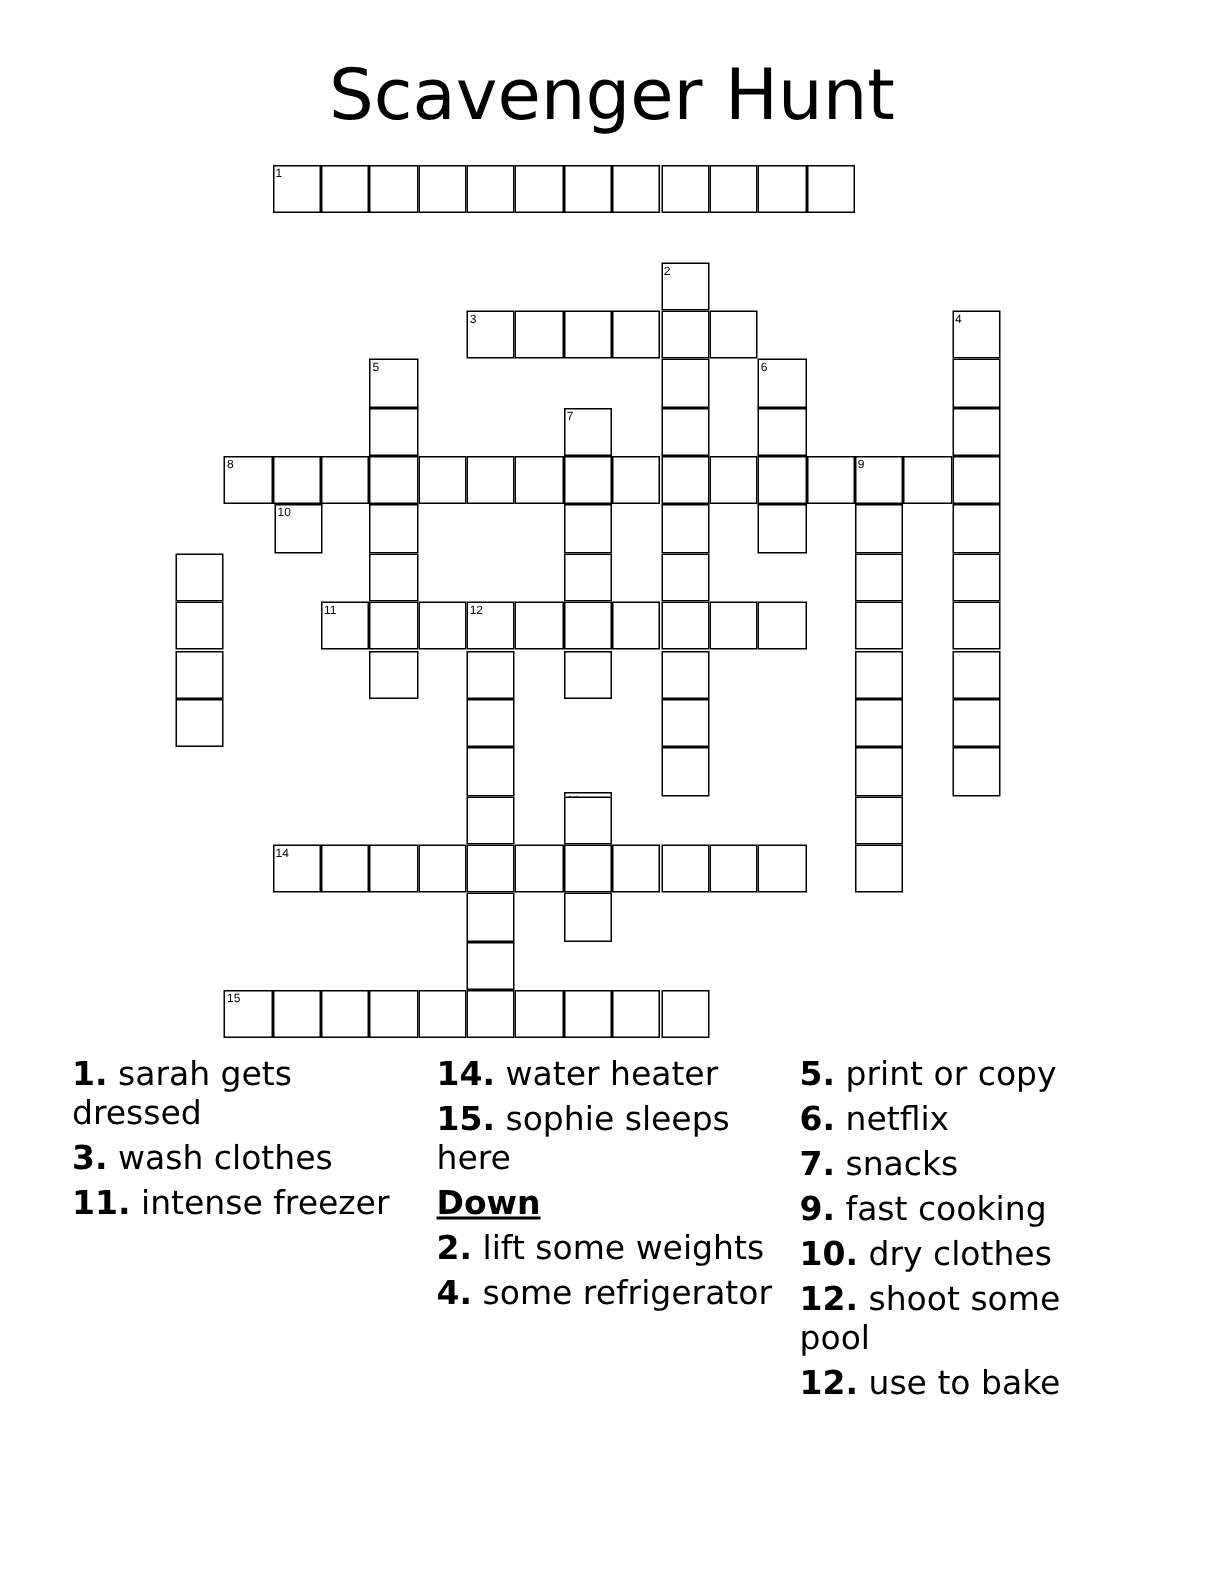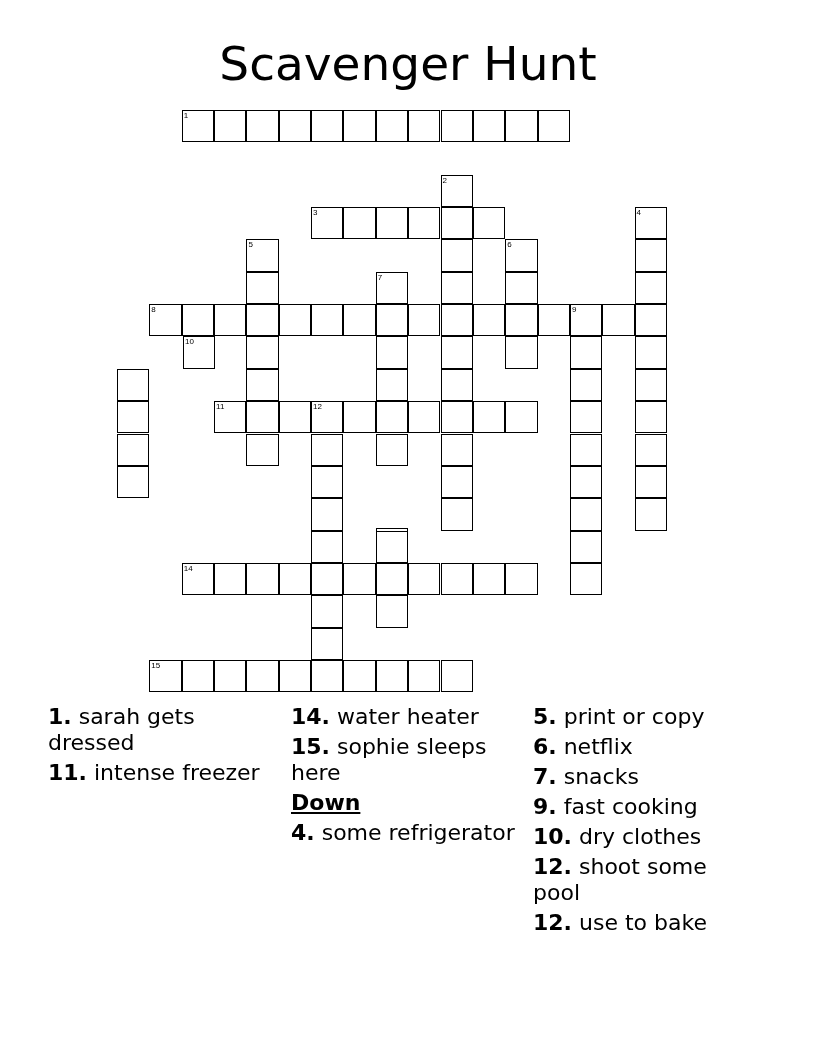--- a/index.html
+++ b/index.html
@@ -165,26 +165,28 @@
     <div class="cell" style="left: 161.75px; top: 549.95px;"></div>
     <div class="cell" style="left: 226.45px; top: 549.95px;"></div>
     <div class="cell" style="left: 258.8px; top: 549.95px;"></div>
     <div class="cell" style="left: 291.15px; top: 549.95px;"></div>
     <div class="cell" style="left: 323.5px; top: 549.95px;"></div>
   </div>
 
 <div class="clues">
   <div class="col col1">
     <div class="clue"><b>1.</b> <span>sarah gets dressed</span></div>
+    <div class="clue"><b>3.</b> <span>wash clothes</span></div>
     <div class="clue"><b>11.</b> <span>intense freezer</span></div>
   </div>
   <div class="col col2">
     <div class="clue"><b>14.</b> <span>water heater</span></div>
     <div class="clue"><b>15.</b> <span>sophie sleeps here</span></div>
     <div class="heading">Down</div>
+    <div class="clue"><b>2.</b> <span>lift some weights</span></div>
     <div class="clue"><b>4.</b> <span>some refrigerator</span></div>
   </div>
   <div class="col col3">
     <div class="clue"><b>5.</b> <span>print or copy</span></div>
     <div class="clue"><b>6.</b> <span>netflix</span></div>
     <div class="clue"><b>7.</b> <span>snacks</span></div>
     <div class="clue"><b>9.</b> <span>fast cooking</span></div>
     <div class="clue"><b>10.</b> <span>dry clothes</span></div>
     <div class="clue"><b>12.</b> <span>shoot some pool</span></div>
     <div class="clue"><b>12.</b> <span>use to bake</span></div>

